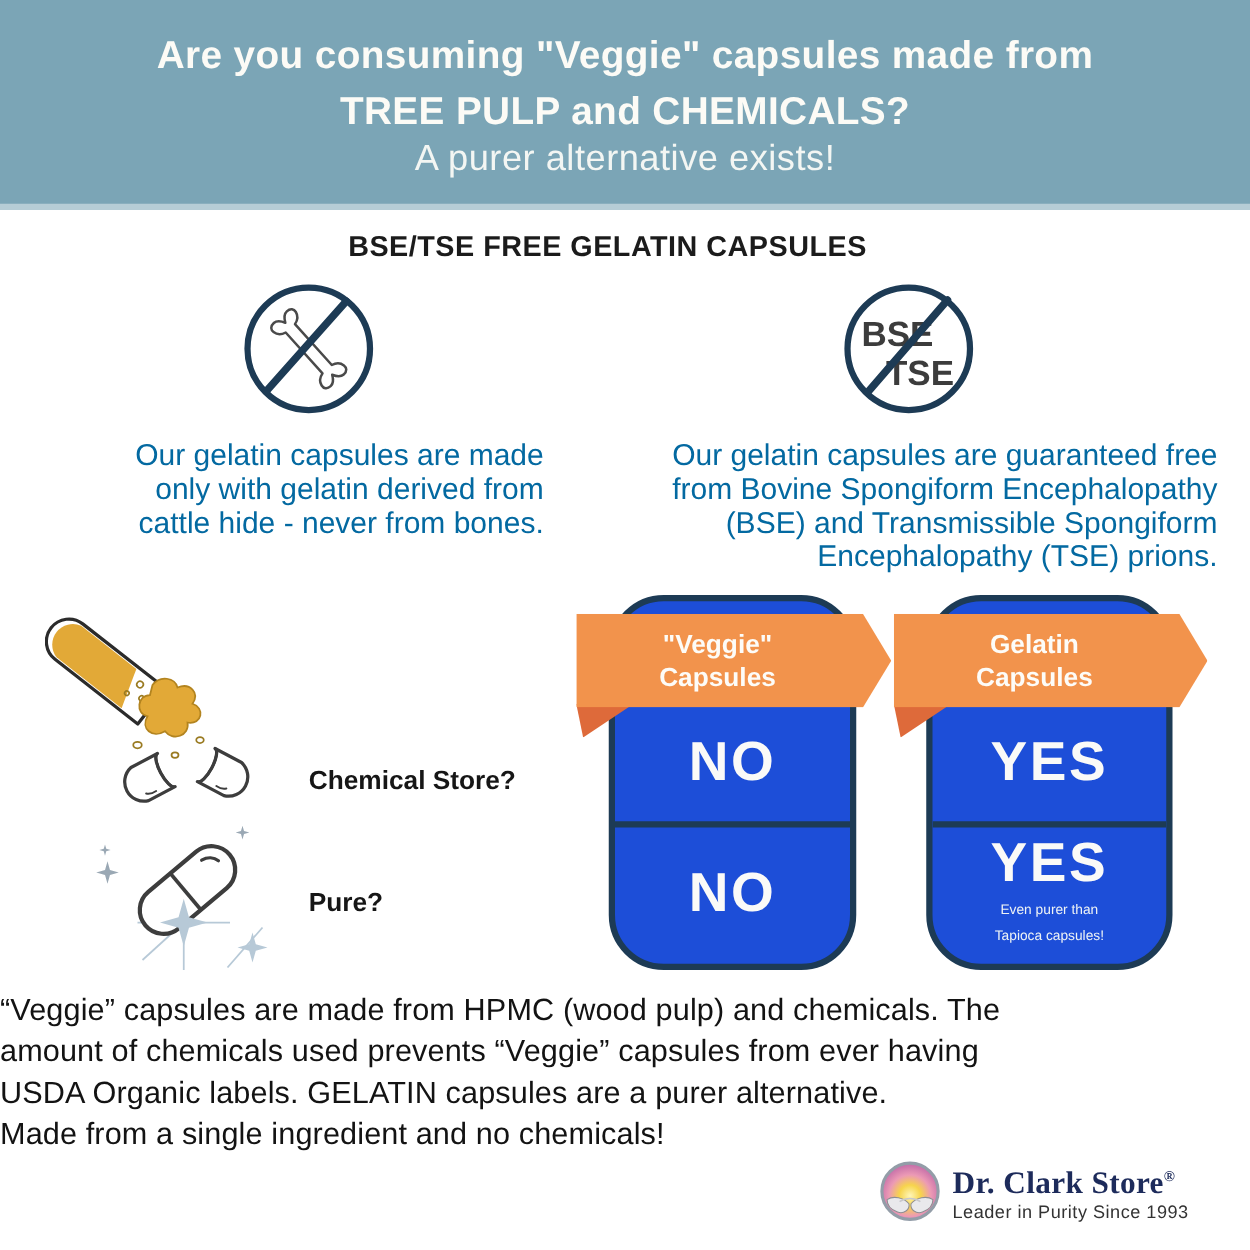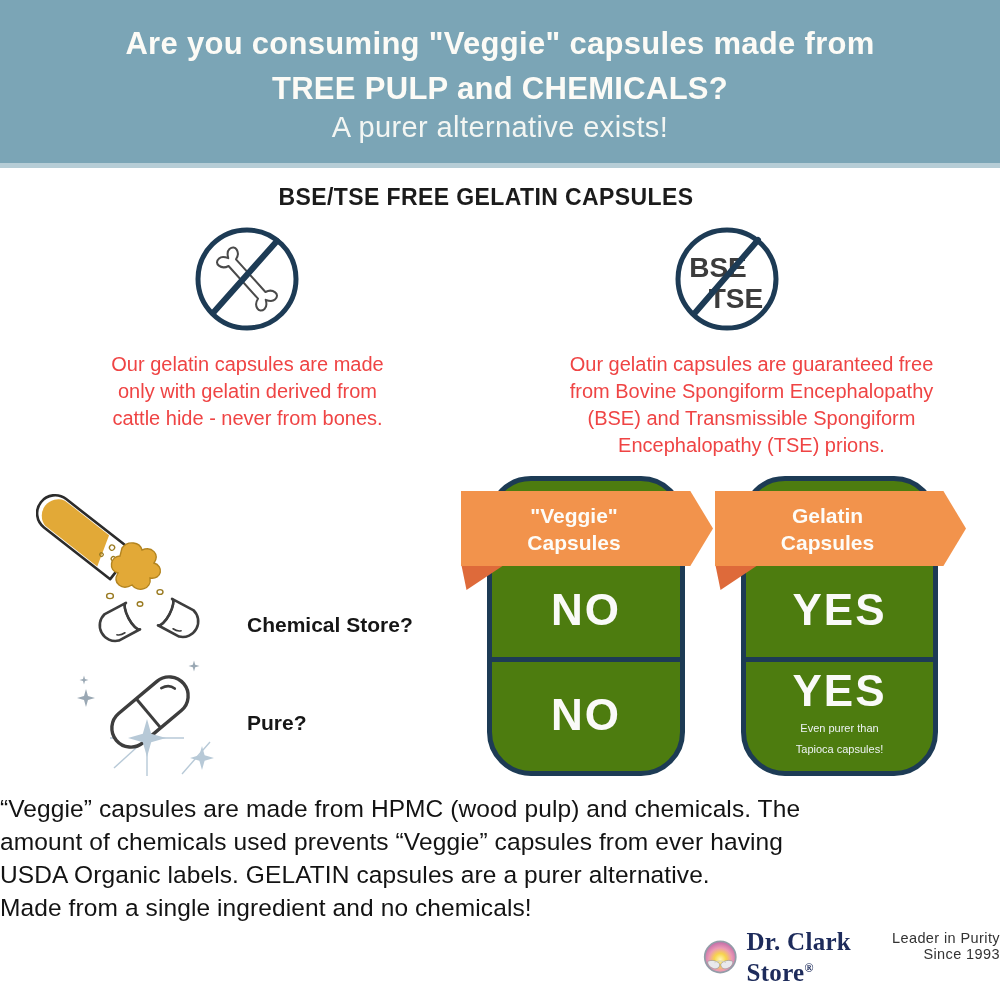--- a/index.html
+++ b/index.html
@@ -27,43 +27,43 @@
 
   
   .section-title {
     position:absolute; left:0; top:184px; width:972px; text-align:center;
     font-size:23px; font-weight:700; color:#1B1B1B; letter-spacing:0.4px;
   }
   .icon-circle { position:absolute; width:110px; height:110px; }
   .icon-no-bones { left:192px; top:224px; }
   .icon-no-bse   { left:672px; top:224px; }
   .info-text {
-    position:absolute; top:351px; text-align:center;
-    font-size:20px; font-weight:500; color:#ef4444; line-height:27px;
+    position:absolute; top:351px; text-align:right;
+    font-size:24px; font-weight:500; color:#0369a1; line-height:27px;
   }
   .info-left  { left:60px;  width:375px; }
   .info-right { left:529px; width:445px; }
 
   
   .q-label {
     position:absolute; font-size:21px; font-weight:600; color:#161616;
   }
   .q-chemical { left:247px; top:613px; }
   .q-pure     { left:247px; top:711px; }
 
   .cmp-icon { position:absolute; }
   .icon-testtube       { left:36px; top:476px; }
   .icon-open-capsule   { left:74px; top:582px; }
   .icon-sparkle-capsule{ left:64px; top:646px; }
 
   .col { position:absolute; top:476px; height:300px; }
   .col-veggie  { left:487px; width:198px; }
   .col-gelatin { left:741px; width:197px; }
   .card {
-    position:absolute; inset:0; background:#4d7c0f;
+    position:absolute; inset:0; background:#1d4ed8;
     border:5px solid #1D3B55; border-radius:44px; overflow:hidden;
     display:flex; flex-direction:column;
   }
   .card-row1 {
     height:181px; border-bottom:5px solid #1D3B55;
     display:flex; align-items:center; justify-content:center; padding-top:82px;
   }
   .card-row2 {
     flex:1; display:flex; flex-direction:column; align-items:center; justify-content:center;
     padding-bottom:4px;
@@ -89,21 +89,21 @@
   }
 
   
   .footer-paragraph {
     position:absolute; left:0; top:792px; width:1000px; 
     font-size:24.5px; font-weight:500; color:#131313; line-height:33px; letter-spacing:0.1px;
   }
   .logo {
     position:absolute; left:703px; top:928px; display:flex; align-items:center; gap:9px;
   }
-  .logo-text-col { display:flex; }
+  .logo-text-col { display:flex; flex-direction:column; }
   .logo-name {
     font-family:"Liberation Serif", serif; font-size:25px; font-weight:700;
     color:#1D2B5B; line-height:27px; letter-spacing:0.3px;
   }
   .logo-reg { font-size:12px; vertical-align:super; font-weight:700; }
   .logo-tagline {
     font-size:14.5px; font-weight:400; color:#333333; letter-spacing:0.4px; margin-top:2px;text-align:right;
   }
 </style>
 </head>

